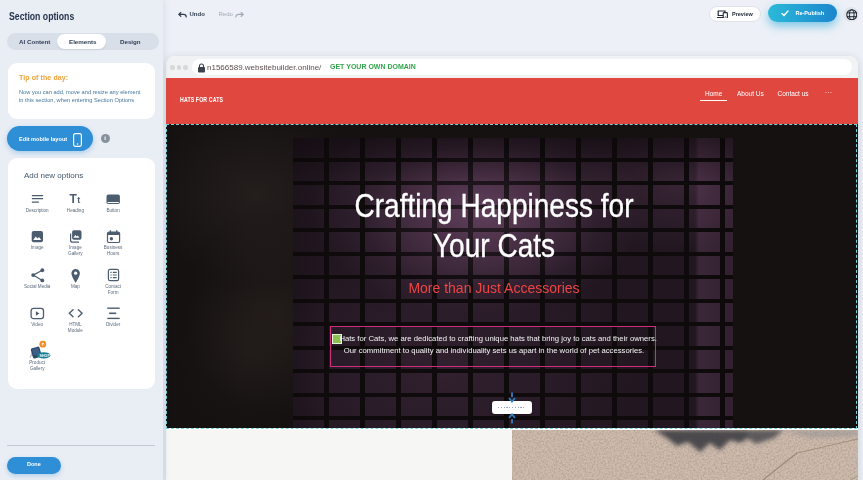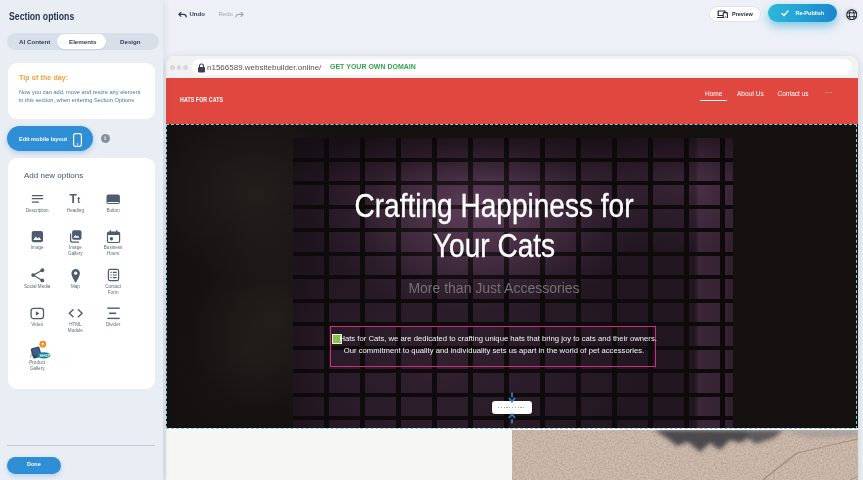--- a/index.html
+++ b/index.html
@@ -53,21 +53,21 @@
         linear-gradient(#221721,#221721);">
     </div>
 
     <div class="abs" style="left:127px; top:14px; width:440px; height:290px;
       background:
         linear-gradient(to bottom, rgba(10,6,8,.45), rgba(0,0,0,0) 16%),
         linear-gradient(to right, rgba(10,6,8,.22), rgba(0,0,0,0) 8%, rgba(0,0,0,0) 92%, rgba(10,6,8,.2));">
     </div>
 
     <div class="abs" style="left:0; top:61.6px; width:656px; text-align:center; color:#fff; font-size:33px; line-height:40px; -webkit-text-stroke:0.35px #fff; transform:scaleX(.85);">Crafting Happiness for<br>Your Cats</div>
-    <div class="abs" style="left:0; top:156px; width:656px; text-align:center; color:#737373; font-size:14px;">More than Just Accessories</div>
+    <div class="abs" style="left:0; top:156px; width:656px; text-align:center; color:#ef4444; font-size:14px;">More than Just Accessories</div>
 
     <div class="abs" style="left:164px; top:202px; width:326px; height:41px; border:1px solid #cf2d7f;"></div>
     <div class="abs" style="left:166px; top:210px; width:10px; height:10px; background:#8cc152; border:1px solid #e8f2dc;"></div>
     <div class="abs" style="left:167px; top:209.3px; width:322px; text-align:center; color:#f4f4f4; font-size:7.7px; line-height:11.5px; white-space:nowrap;">&nbsp;&nbsp;&nbsp;Hats for Cats, we are dedicated to crafting unique hats that bring joy to cats and their owners.<br>Our commitment to quality and individuality sets us apart in the world of pet accessories.</div>
   </div>
 
   <div class="abs" style="left:0; top:374px; width:692px; height:72px; background:#f6f6f5; overflow:hidden;">
     <svg class="abs" style="left:346px; top:0;" width="346" height="72" viewBox="0 0 346 72">
       <defs>
         <filter id="grain" x="0" y="0" width="346" height="72" filterUnits="userSpaceOnUse">

